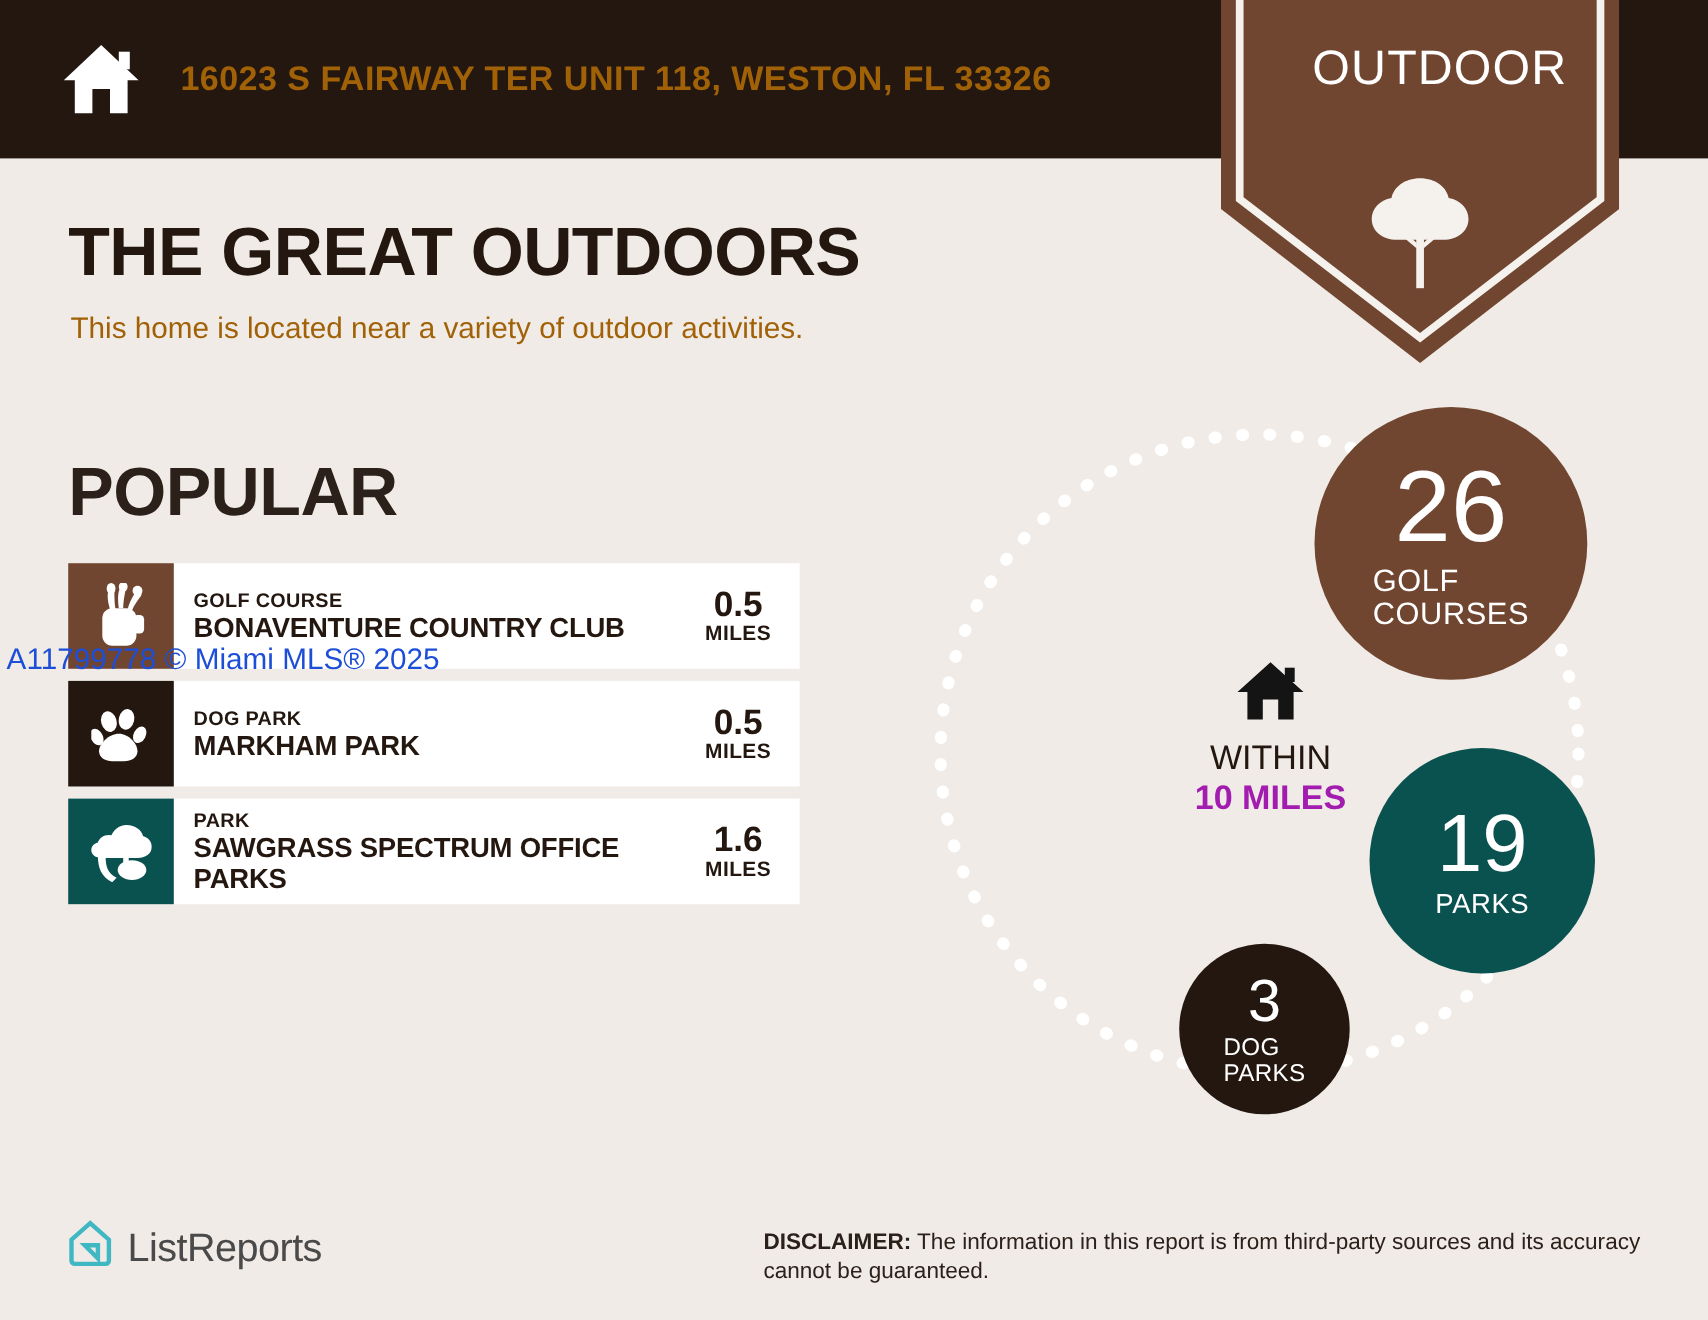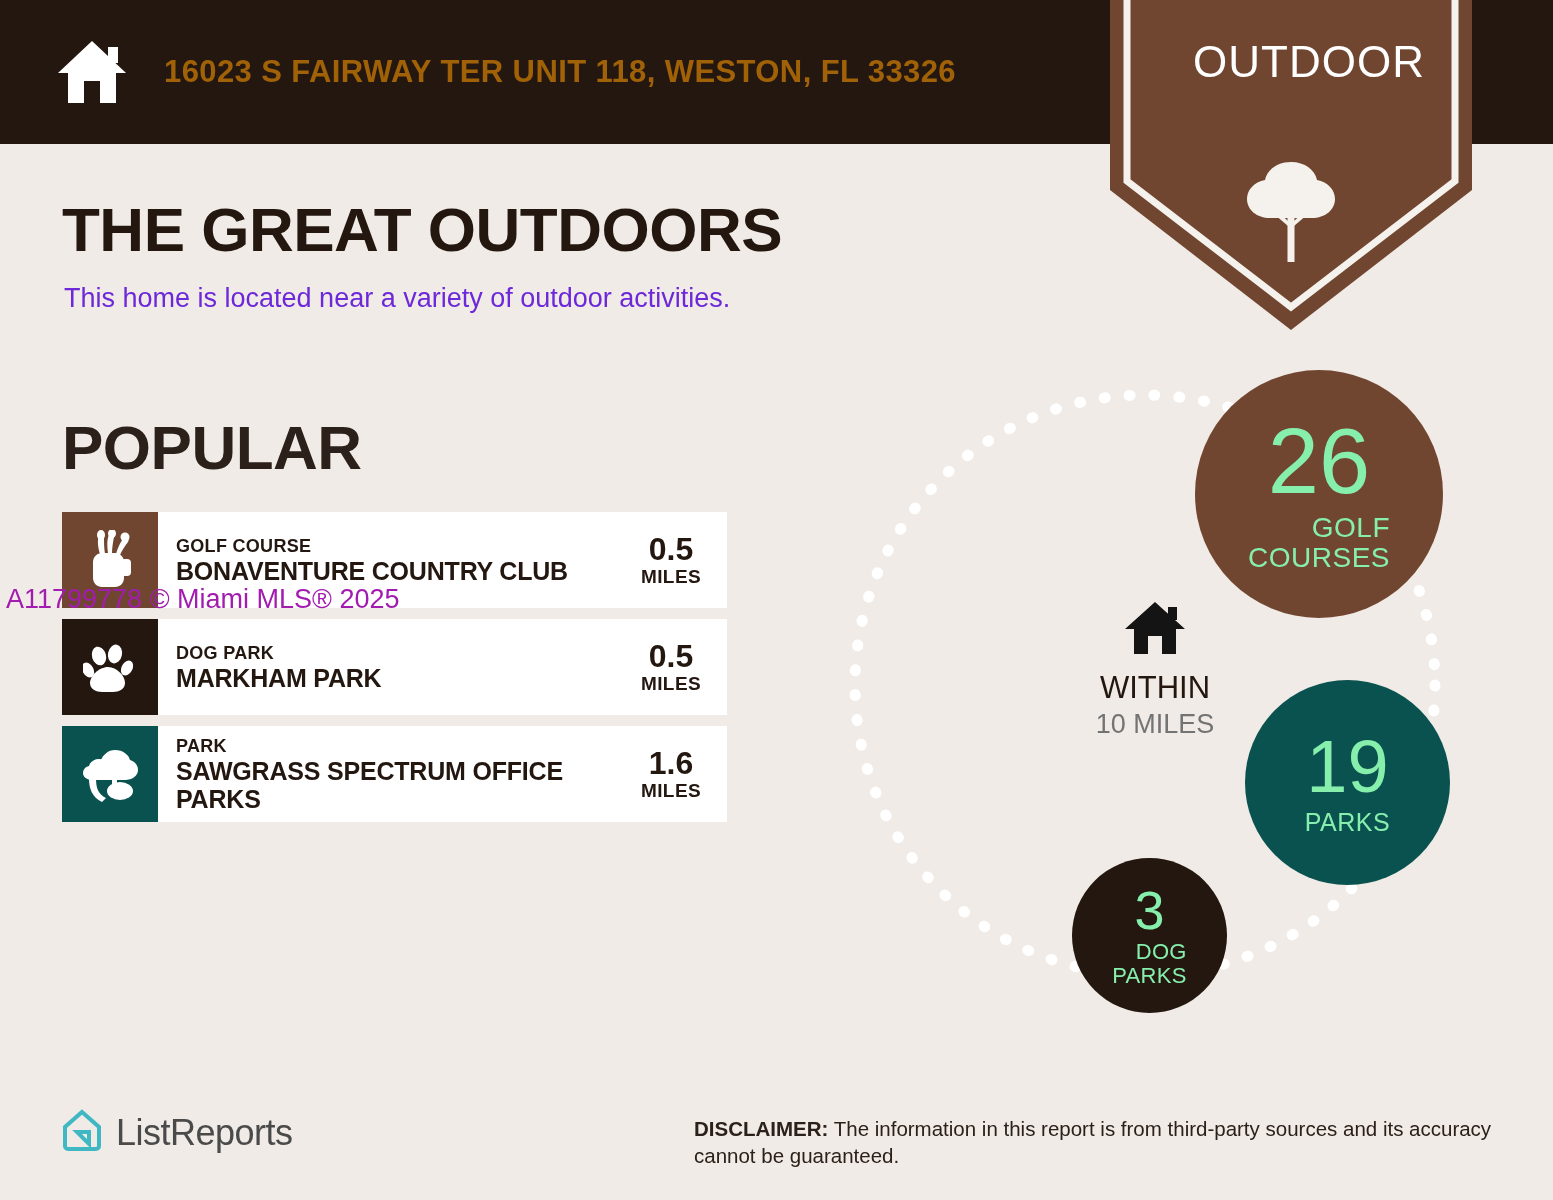--- a/index.html
+++ b/index.html
@@ -41,21 +41,21 @@
   .badge-line2 { font-size:44px; font-weight:700; letter-spacing:1px; line-height:50px; }
 
   
   .page-title {
     position:absolute; left:62px; top:194px;
     font-size:62px; font-weight:700; color:#231710;
     letter-spacing:-0.5px;
   }
   .page-sub {
     position:absolute; left:64px; top:283px;
-    font-size:27px; font-weight:400; color:#6d28d9;
+    font-size:27px; font-weight:400; color:#a16207;
   }
   .section-title {
     position:absolute; left:62px; top:412px;
     font-size:62px; font-weight:700; color:#2B201A;
     letter-spacing:-0.5px;
   }
 
   
   .poi-list { position:absolute; left:62px; top:512px; width:665px; }
   .poi-row {
@@ -92,47 +92,47 @@
   
   .diagram { position:absolute; left:800px; top:330px; width:753px; height:720px; }
   .dotted-ring { position:absolute; left:0; top:0; }
 
   .center-block {
     position:absolute; left:265px; top:270px; width:180px;
     text-align:center;
   }
   .center-house { display:block; margin:0 auto 10px auto; }
   .center-l1 { font-size:31px; font-weight:400; color:#231710; line-height:36px; }
-  .center-l2 { font-size:27px; font-weight:400; color:#737373; line-height:36px; white-space:nowrap; }
+  .center-l2 { font-size:31px; font-weight:700; color:#a21caf; line-height:36px; white-space:nowrap; }
 
   .stat {
     position:absolute; border-radius:50%;
     display:flex; flex-direction:column;
     align-items:center; justify-content:center;
-    color:#86efac; text-align:right;
+    color:#ffffff; text-align:left;
   }
   .stat-num { font-weight:400; line-height:1; }
   .stat-lbl { font-weight:400; line-height:1.07; }
 
   .stat-golf { left:395px; top:40px; width:248px; height:248px; background:#714630; }
   .stat-golf .stat-num { font-size:92px; margin-bottom:6px; }
   .stat-golf .stat-lbl { font-size:28px; letter-spacing:0.5px; }
 
   .stat-parks { left:445px; top:350px; width:205px; height:205px; background:#0A5250; }
   .stat-parks .stat-num { font-size:74px; margin-bottom:5px; }
   .stat-parks .stat-lbl { font-size:25px; letter-spacing:0.5px; }
 
   .stat-dog { left:272px; top:528px; width:155px; height:155px; background:#231710; }
   .stat-dog .stat-num { font-size:54px; margin-bottom:3px; }
   .stat-dog .stat-lbl { font-size:22px; letter-spacing:0.3px; }
 
   
   .watermark {
     position:absolute; left:6px; top:584px;
-    font-size:27px; color:#a21caf; font-weight:400;
+    font-size:27px; color:#1d4ed8; font-weight:400;
     white-space:nowrap; z-index:20; pointer-events:none;
   }
 
   
   .footer-logo {
     position:absolute; left:60px; top:1108px;
     display:flex; align-items:center; gap:12px;
   }
   .footer-logo-text {
     font-size:36px; color:#4A4A4A; font-weight:400; letter-spacing:-0.5px;

